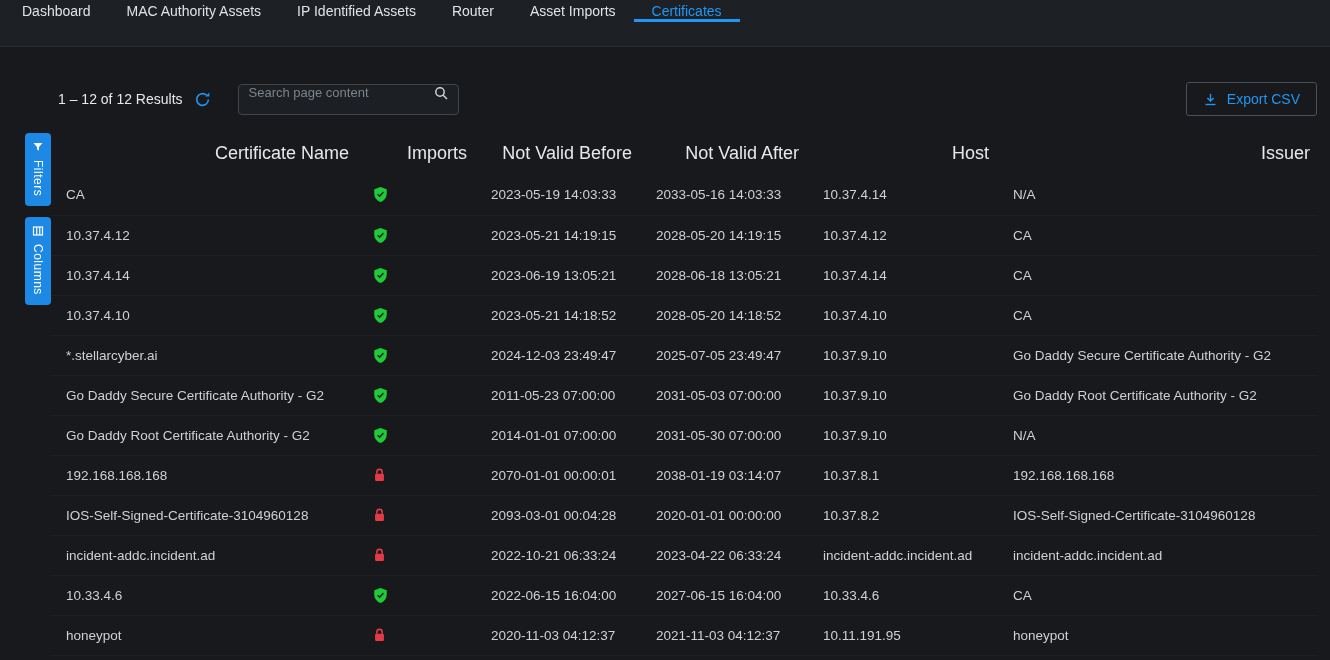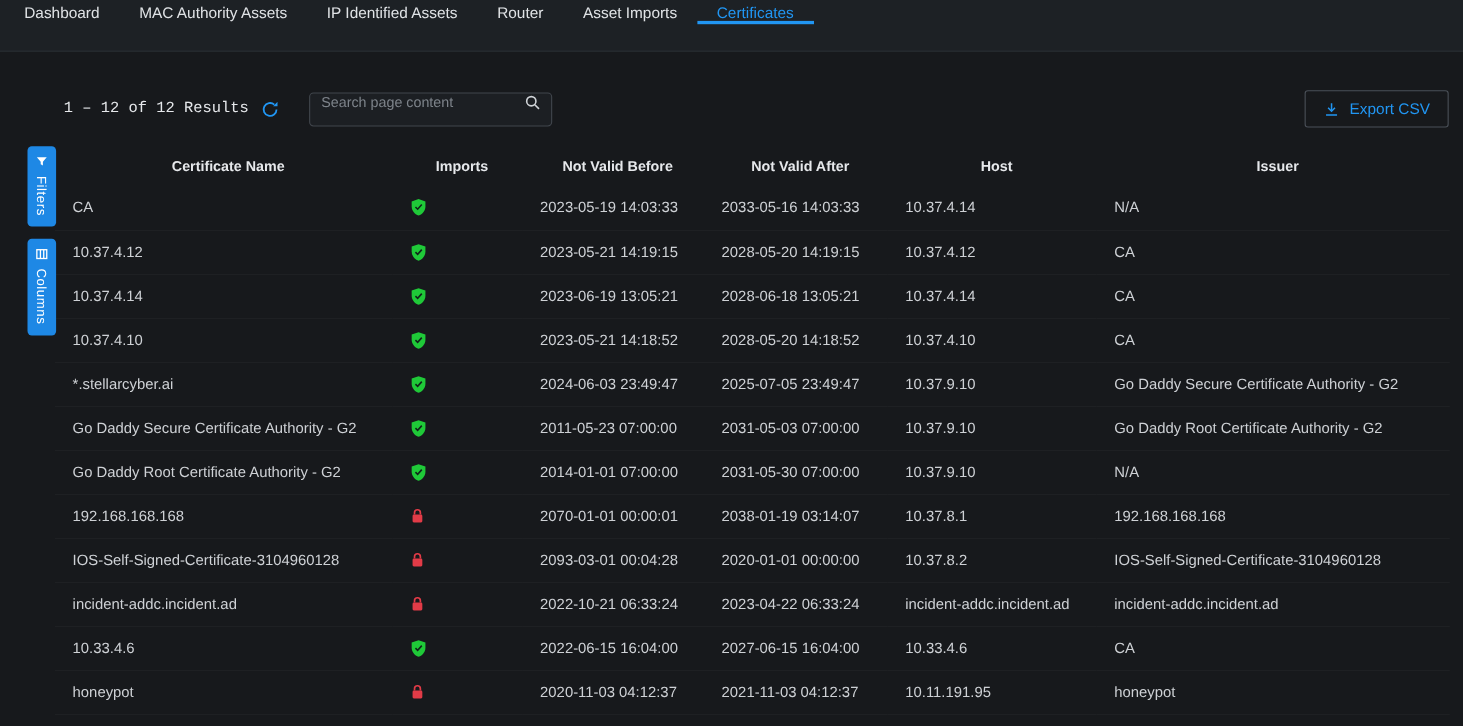--- a/index.html
+++ b/index.html
@@ -33,21 +33,21 @@
     cursor:pointer;border-bottom:3px solid transparent;
     border-top:3px solid transparent;
   }
   .nav-tab.active{color:var(--accent);border-bottom-color:var(--accent);}
   
   .toolbar{
     margin-top:36px;height:32px;
     display:flex;align-items:center;
     padding:0 13px 0 58px;
   }
-  .results-text{font-size:14px;color:var(--text-bright);font-family:Liberation Mono, monospace;}
+  .results-text{font-size:14px;color:var(--text-bright);}
   .refresh-btn{margin-left:11px;display:flex;align-items:center;cursor:pointer;background:none;border:none;padding:0;}
   .search-box{
     margin-left:27px;width:221px;height:31px;
     background:#1c1f23;border:1px solid #41464d;border-radius:4px;
     display:flex;align-items:flex-start;padding:0 9px 0 2px;
   }
   .search-box input{
     flex:1;background:transparent;border:none;outline:none;
     color:#d6d9dc;font-size:13px;padding:0 8px;
     font-family:"Liberation Sans",sans-serif;
@@ -67,21 +67,21 @@
     padding:8px 0 10px 0;gap:7px;cursor:pointer;
   }
   .side-tab .vlabel{
     writing-mode:vertical-rl;text-orientation:mixed;
     font-size:12px;letter-spacing:.5px;
   }
   
   .table-wrap{margin:19px 12px 0 50px;}
   table{width:100%;border-collapse:collapse;table-layout:fixed;}
   th{
-    text-align:center;font-size:13px;font-weight:bold;color:var(--text-bright);
+    text-align:right;font-size:18px;font-weight:normal;color:var(--text-bright);
     padding:9px 8px 11px 16px;white-space:nowrap;cursor:pointer;
   }
   td{
     font-size:13.5px;color:#ced1d5;
     padding:0 8px 0 16px;height:40px;white-space:nowrap;
     overflow:hidden;text-overflow:ellipsis;
     border-bottom:1px solid rgba(255,255,255,0.03);
   }
   tr[data-name="table-row"]{cursor:pointer;}
   .vicon{display:inline-flex;vertical-align:middle;}
@@ -224,21 +224,21 @@
           <td data-name="issuer-cell">CA</td>
         </tr>
         <tr data-name="table-row">
           <td data-name="cert-name-cell">*.stellarcyber.ai</td>
           <td data-name="validity-cell"><span class="vicon" data-name="shield-check-icon">
               <svg width="15" height="17" viewBox="0 0 24 26">
                 <path d="M12 1l10 3.5v7c0 6.5-4.2 11.6-10 13.5C6.2 23.1 2 18 2 11.5v-7z" fill="var(--valid)"></path>
                 <path d="M7.5 12.5l3.2 3.2 6-6.8" stroke="#10241a" stroke-width="2.3" fill="none"></path>
               </svg>
             </span></td>
-          <td data-name="not-valid-before-cell">2024-06-03 23:49:47</td>
+          <td data-name="not-valid-before-cell">2024-12-03 23:49:47</td>
           <td data-name="not-valid-after-cell">2025-07-05 23:49:47</td>
           <td data-name="host-cell">10.37.9.10</td>
           <td data-name="issuer-cell">Go Daddy Secure Certificate Authority - G2</td>
         </tr>
         <tr data-name="table-row">
           <td data-name="cert-name-cell">Go Daddy Secure Certificate Authority - G2</td>
           <td data-name="validity-cell"><span class="vicon" data-name="shield-check-icon">
               <svg width="15" height="17" viewBox="0 0 24 26">
                 <path d="M12 1l10 3.5v7c0 6.5-4.2 11.6-10 13.5C6.2 23.1 2 18 2 11.5v-7z" fill="var(--valid)"></path>
                 <path d="M7.5 12.5l3.2 3.2 6-6.8" stroke="#10241a" stroke-width="2.3" fill="none"></path>

